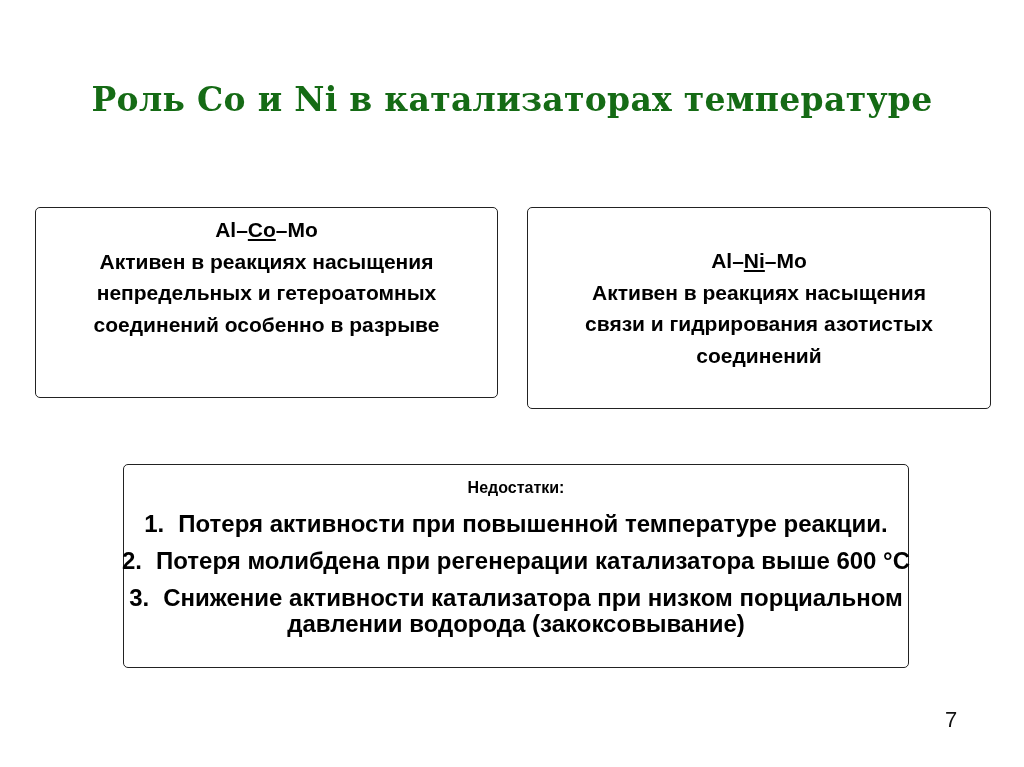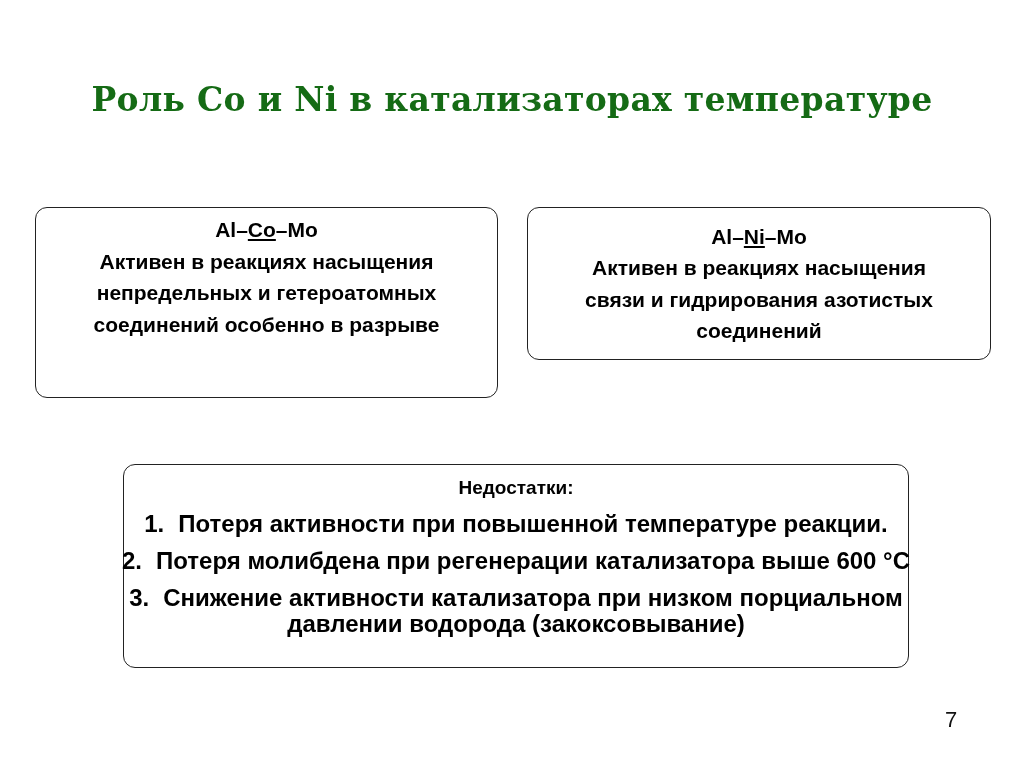--- a/index.html
+++ b/index.html
@@ -6,35 +6,35 @@
     body {
       width: 1024px; height: 767px; background: #ffffff; position: relative; overflow: hidden;
       font-family: "Liberation Sans", sans-serif; color: #000;
     }
     .title {
       position: absolute; left: 0; top: 80px; width: 1024px; text-align: center;
       font-family: "DejaVu Serif", serif; font-weight: bold; font-size: 33px;
       color: #156b15; letter-spacing: 0.3px;
     }
     .box {
-      position: absolute; border: 1.5px solid #222; border-radius: 12px; background: #fff;
+      position: absolute; border: 1.5px solid #222; border-radius: 5px; background: #fff;
       box-sizing: border-box; display: flex; flex-direction: column; align-items: center; justify-content: center;
       text-align: center;
     }
     .box-left { left: 35px; top: 207px; width: 463px; height: 191px; justify-content: flex-start; padding-top: 6px; }
-    .box-right { left: 527px; top: 207px; width: 464px; height: 153px; }
+    .box-right { left: 527px; top: 207px; width: 464px; height: 202px; }
     .box .line { font-size: 21px; line-height: 31.5px; white-space: nowrap; }
     .box .heading { font-weight: bold; }
     .box .desc { font-weight: bold; }
     u { text-decoration: underline; text-underline-offset: 2px; }
     .box-bottom {
       left: 123px; top: 464px; width: 786px; height: 204px; justify-content: flex-start; padding-top: 10px;
       font-family: "Liberation Sans", sans-serif;
     }
-    .bottom-head { font-weight: bold; font-size: 19px; line-height: 26px; margin-bottom: 10px; }
+    .bottom-head { font-weight: bold; font-size: 16px; line-height: 26px; margin-bottom: 10px; }
     .item { font-weight: bold; font-size: 24px; line-height: 26px; white-space: nowrap; margin-bottom: 11px; }
     .item .num { display: inline-block; margin-right: 14px; }
     .item .cont { display: block; }
     .page-num {
       position: absolute; left: 945px; top: 707px; font-size: 22px; color: #111;
     }
   </style>
 </head>
 <body>
 

